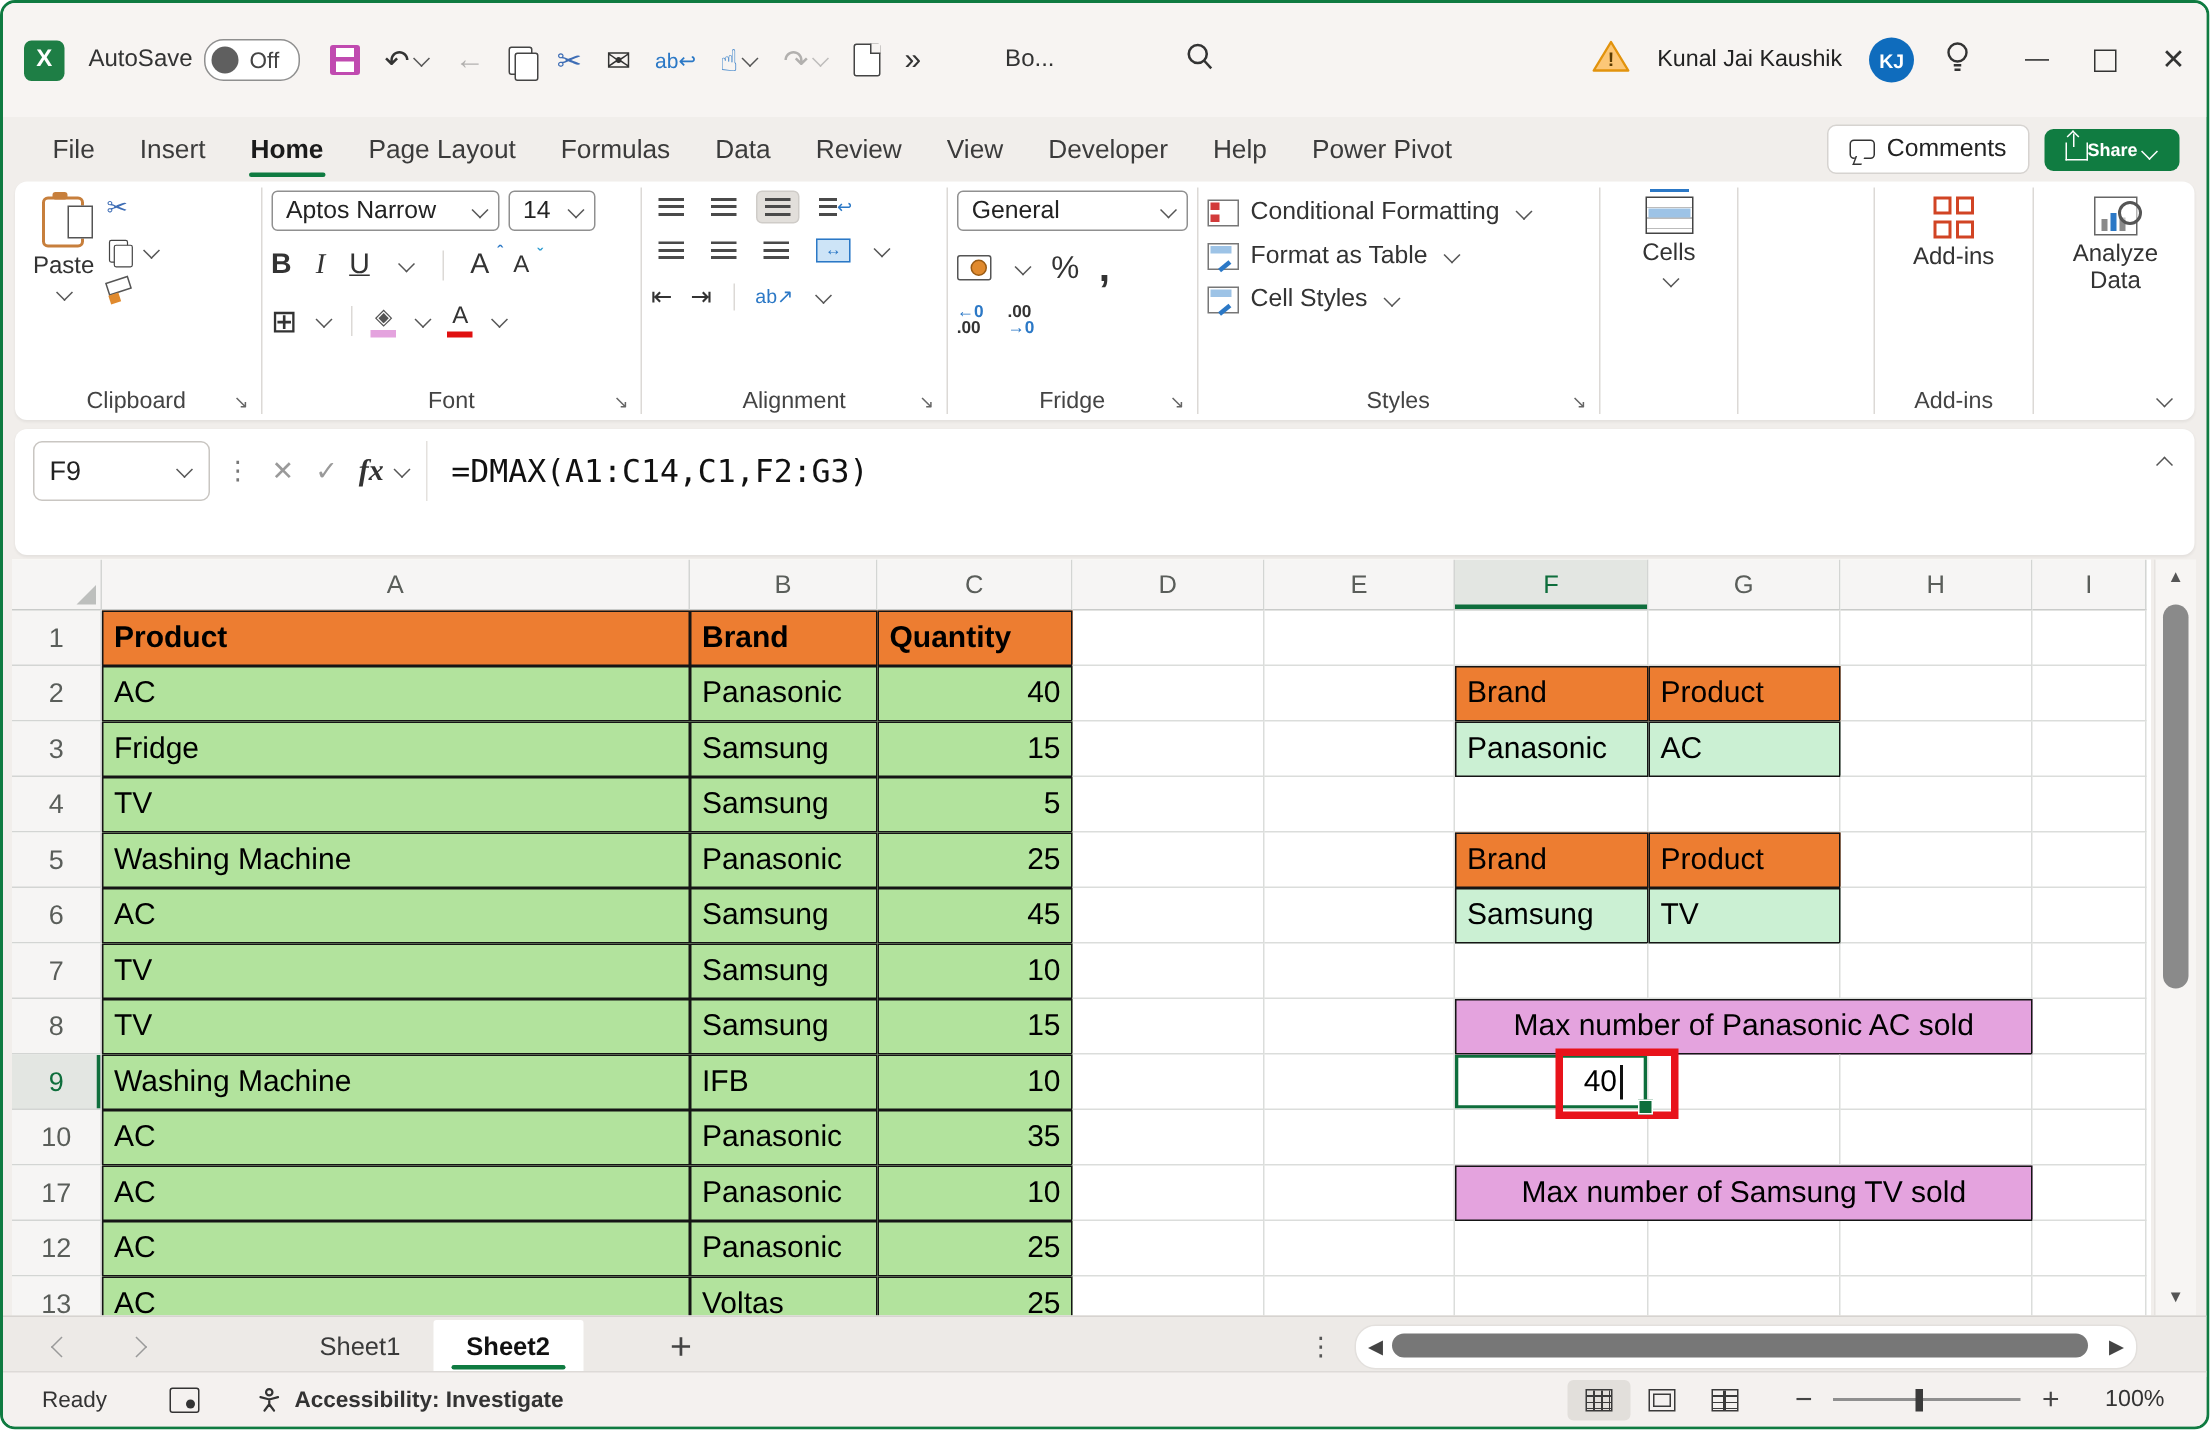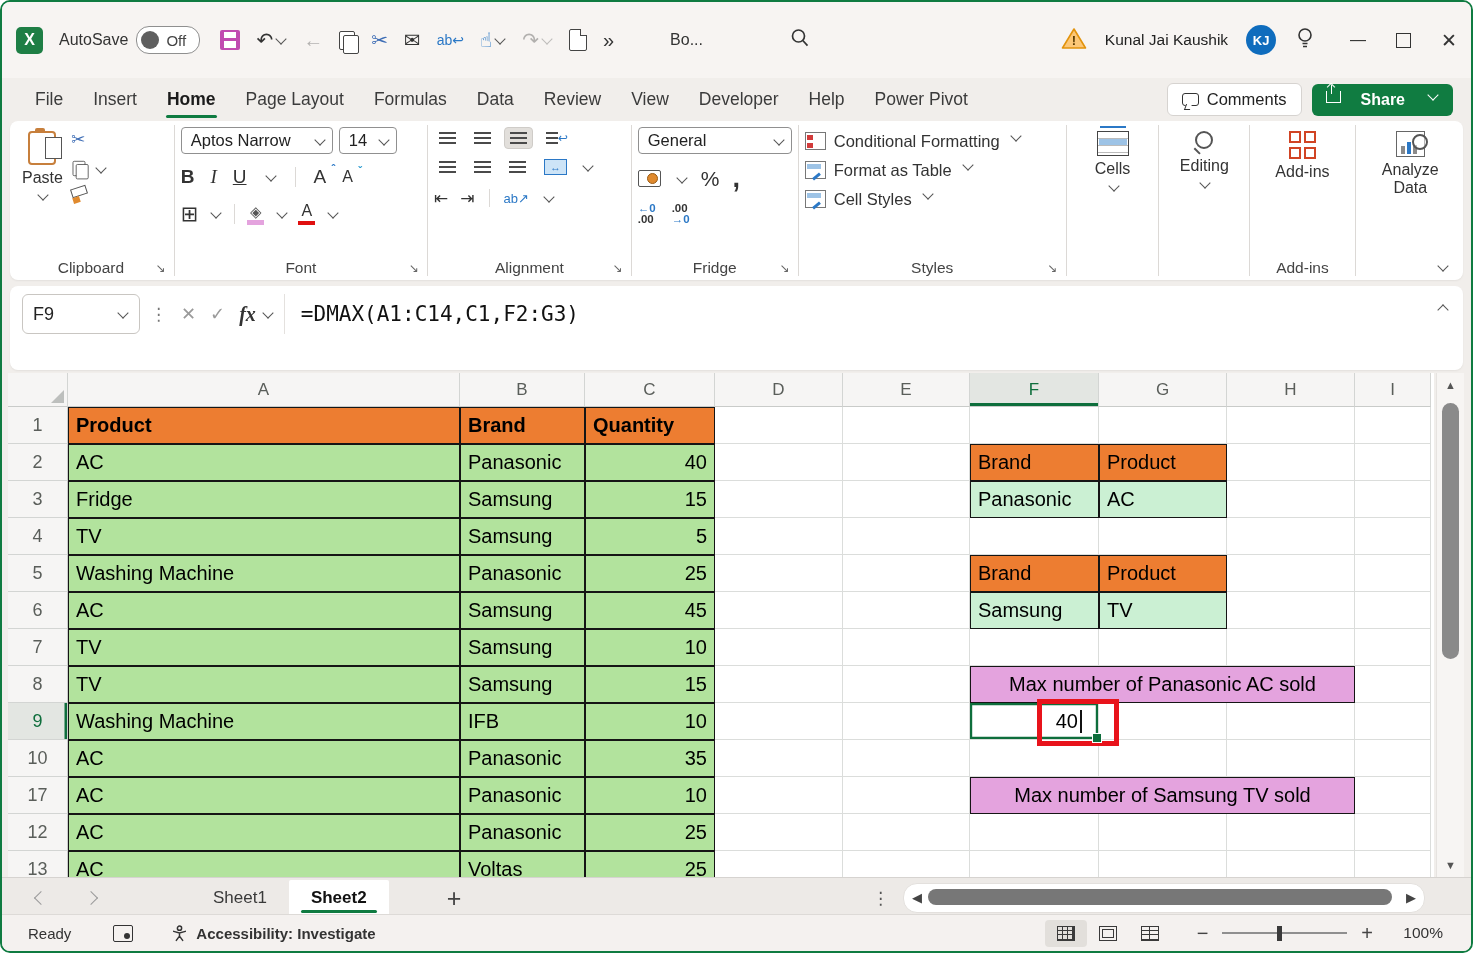--- a/index.html
+++ b/index.html
@@ -34,21 +34,21 @@
   .maxbox{width:13px;height:13px;border:1.6px solid #333;display:inline-block;}
   
   .menubar{position:absolute;left:0;top:76px;right:0;height:43px;display:flex;align-items:center;padding:0 18px;box-sizing:border-box;}
   .mtab{font-size:17.5px;color:#3b3b3b;padding:6px 15px;position:relative;white-space:nowrap;}
   .mtab.active{font-weight:700;color:#1b1b1b;}
   .mtab.active::after{content:"";position:absolute;left:14px;right:14px;bottom:-2px;height:3.5px;background:#0F7B41;border-radius:2px;}
   .menuright{margin-left:auto;display:flex;align-items:center;gap:10px;}
   .btn-comments{display:flex;align-items:center;gap:8px;background:#fff;border:1px solid #d6d3d0;border-radius:6px;padding:6px 14px;font-size:16.5px;color:#222;}
   .bubble{width:15px;height:11px;border:1.6px solid #333;border-radius:3px;position:relative;}
   .bubble i{position:absolute;left:2px;bottom:-5px;width:5px;height:5px;border-left:1.6px solid #333;border-bottom:1.6px solid #333;background:#fff;transform:skewX(-20deg);}
-  .btn-share{display:flex;align-items:flex-start;gap:20px;background:#107C41;border-radius:6px;padding:7px 14px;font-size:16px;color:#fff;font-weight:600;}
+  .btn-share{display:flex;align-items:flex-end;gap:0;background:#107C41;border-radius:6px;padding:7px 14px;font-size:12px;color:#fff;font-weight:600;}
   .btn-share .chv{border-color:#fff;}
   .shareic{width:13px;height:11px;border:1.6px solid #fff;border-top:none;position:relative;display:inline-block;}
   .shareic i{position:absolute;left:4px;top:-6px;width:1.6px;height:9px;background:#fff;}
   .shareic em{position:absolute;left:1.2px;top:-7px;width:5px;height:5px;border-left:1.6px solid #fff;border-top:1.6px solid #fff;transform:rotate(45deg);}
   
   .ribbon{position:absolute;left:8px;right:8px;top:119px;height:159px;background:#fff;border-radius:8px;display:flex;box-sizing:border-box;box-shadow:0 1px 2px rgba(0,0,0,.06);}
   .group{display:flex;flex-direction:column;padding:6px 4px 0;position:relative;}
   .gbody{flex:1;display:flex;align-items:flex-start;}
   .gfoot{height:24px;display:flex;align-items:center;justify-content:center;font-size:15.5px;color:#444;position:relative;}
   .launcher{position:absolute;right:2px;bottom:5px;font-size:12px;color:#666;}
@@ -73,21 +73,21 @@
   .colorbar{display:inline-flex;flex-direction:column;align-items:center;line-height:1;}
   .colorbar .bar{width:17px;height:4.5px;margin-top:1.5px;}
   .lns{width:17px;height:12px;background:repeating-linear-gradient(#4a4a4a 0 1.8px,transparent 1.8px 5px);display:inline-block;}
   .alitem{padding:4px 5px;border-radius:4px;display:inline-flex;align-items:center;}
   .alitem.on{background:#E2DFDB;border:1px solid #cfccc8;}
   .mergeic{width:21px;height:14px;border:1.6px solid #2B78C6;background:#CDE4F7;color:#2B78C6;font-size:11px;display:inline-flex;align-items:center;justify-content:center;}
   .acct{width:21px;height:15px;border:1.5px solid #555;border-radius:2px;position:relative;display:inline-block;}
   .acct i{position:absolute;right:2px;top:2px;width:9px;height:9px;border-radius:50%;background:#E08A2E;border:1px solid #9a5b14;}
   .decic{display:inline-flex;flex-direction:column;font-size:11.5px;line-height:11px;color:#333;font-weight:600;}
   .decic b{color:#2B78C6;}
-  .stylerow{display:flex;gap:8px;font-size:16.5px;color:#333;margin:5px 0;}
+  .stylerow{display:flex;align-items:center;gap:8px;font-size:16.5px;color:#333;margin:5px 0;}
   .mg{width:19px;height:16px;border:1.5px solid #777;position:relative;background:#fff;display:inline-block;}
   .mg i{position:absolute;left:1.5px;top:1.5px;width:6px;height:5px;background:#D23B3B;}
   .mg em{position:absolute;left:1.5px;bottom:1.5px;width:6px;height:5px;background:#D23B3B;}
   .mg.blue i{background:#9DC3E6;width:14px;}
   .mg.blue em{background:#2B78C6;width:9px;transform:rotate(-40deg);bottom:0;left:6px;height:3px;}
   .cellsic{width:30px;height:23px;border:1.6px solid #444;position:relative;background:repeating-linear-gradient(#fff 0 6px,#bbb 6px 7px);}
   .cellsic i{position:absolute;left:1px;right:1px;top:7px;height:6px;background:#9DC3E6;}
   .cellsic::before{content:"";position:absolute;left:2px;right:2px;top:-6px;height:2px;background:#2B78C6;}
   .magnify{width:22px;height:22px;position:relative;display:inline-block;}
   .magnify i{position:absolute;left:2px;top:0;width:14px;height:14px;border:2px solid #555;border-radius:50%;}
@@ -477,30 +477,20 @@
             </span>
           <span>Cells</span>
             <span class="chv"></span>
         </div>
       </div>
       <div class="gfoot"></div>
     </div>
     <div class="vsep"></div>
 
     <div class="group" style="width:80px">
-      <div class="gbody" style="justify-content:center;width:100%">
-        <div class="bigbtn">
-          <span class="magnify">
-              <i></i>
-              <em></em>
-            </span>
-          <span>Editing</span>
-            <span class="chv"></span>
-        </div>
-      </div>
       <div class="gfoot"></div>
     </div>
     <div class="vsep"></div>
 
     <div class="group" style="width:95px">
       <div class="gbody" style="justify-content:center;width:100%">
         <div class="bigbtn">
           <span class="addinsic">
               <i></i>
               <i></i>

